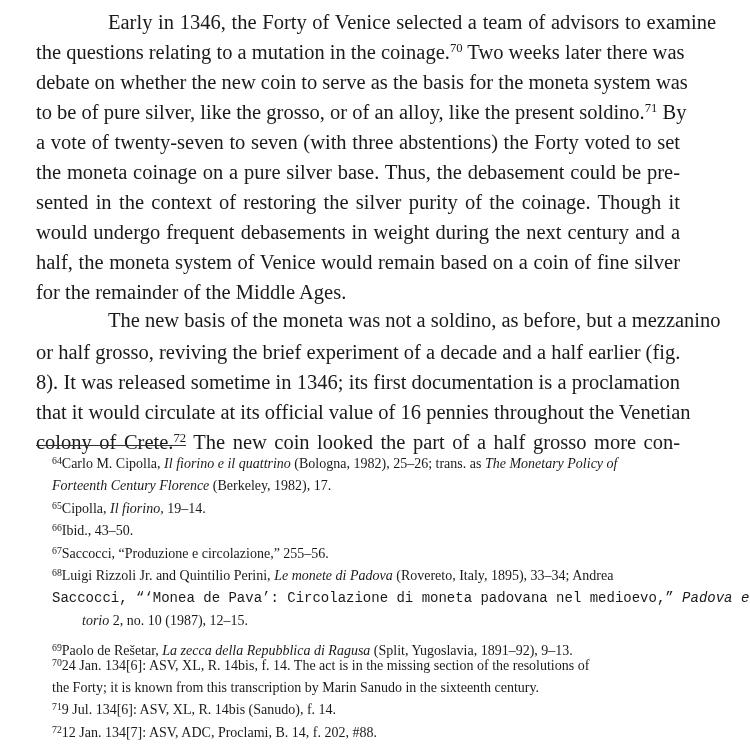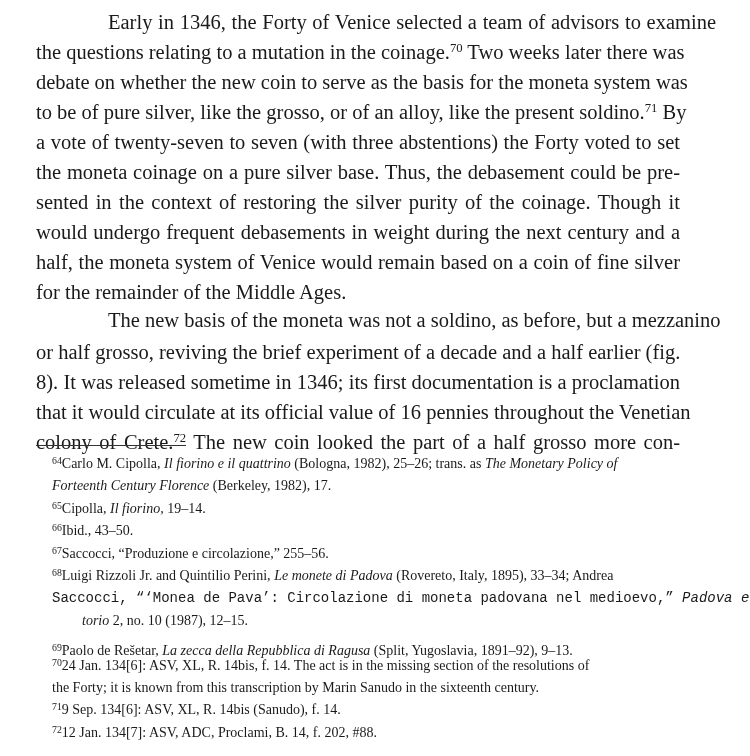--- a/index.html
+++ b/index.html
@@ -47,16 +47,16 @@
       <div class="fn-line" style="top: 475.4px; font-family: Liberation Serif, serif;"><i>Forteenth Century Florence</i><span> (Berkeley, 1982), 17.</span></div>
       <div class="fn-line" style="top: 497.8px;"><span class="fnum">65</span><span>Cipolla, </span><i>Il fiorino,</i><span> 19–14.</span></div>
       <div class="fn-line" style="top: 520.2px;"><span class="fnum">66</span><span>Ibid., 43–50.</span></div>
       <div class="fn-line" style="top: 542.6px; text-align: right;"><span class="fnum">67</span><span>Saccocci, “Produzione e circolazione,” 255–56.</span></div>
       <div class="fn-line" style="top: 565px;"><span class="fnum">68</span><span>Luigi Rizzoli Jr. and Quintilio Perini, </span><i>Le monete di Padova</i><span> (Rovereto, Italy, 1895), 33–34; Andrea</span></div>
       <div class="fn-line" style="top: 587.4px; font-family: Liberation Mono, monospace;"><span>Saccocci, “‘Monea de Pava’: Circolazione di moneta padovana nel medioevo,” </span><i>Padova e il suo terri-</i></div>
       <div class="fn-line" style="top: 609.8px; margin-left: 30px;"><i>torio</i><span> 2, no. 10 (1987), 12–15.</span></div>
       <div class="fn-line" style="top: 632.2px; margin-top: 8px;"><span class="fnum">69</span><span>Paolo de Rešetar, </span><i>La zecca della Repubblica di Ragusa</i><span> (Split, Yugoslavia, 1891–92), 9–13.</span></div>
       <div class="fn-line" style="top: 654.6px;"><span class="fnum">70</span><span>24 Jan. 134[6]: ASV, XL, R. 14bis, f. 14. The act is in the missing section of the resolutions of</span></div>
       <div class="fn-line" style="top: 677px;"><span>the Forty; it is known from this transcription by Marin Sanudo in the sixteenth century.</span></div>
-      <div class="fn-line" style="top: 699.4px;"><span class="fnum">71</span><span>9 Sep. 134[6]: ASV, XL, R. 14bis (Sanudo), f. 14.</span></div>
+      <div class="fn-line" style="top: 699.4px;"><span class="fnum">71</span><span>9 Jul. 134[6]: ASV, XL, R. 14bis (Sanudo), f. 14.</span></div>
       <div class="fn-line" style="top: 721.8px;"><span class="fnum">72</span><span>12 Jan. 134[7]: ASV, ADC, Proclami, B. 14, f. 202, #88.</span></div>
     </div>
 </div>
 
 </body></html>

